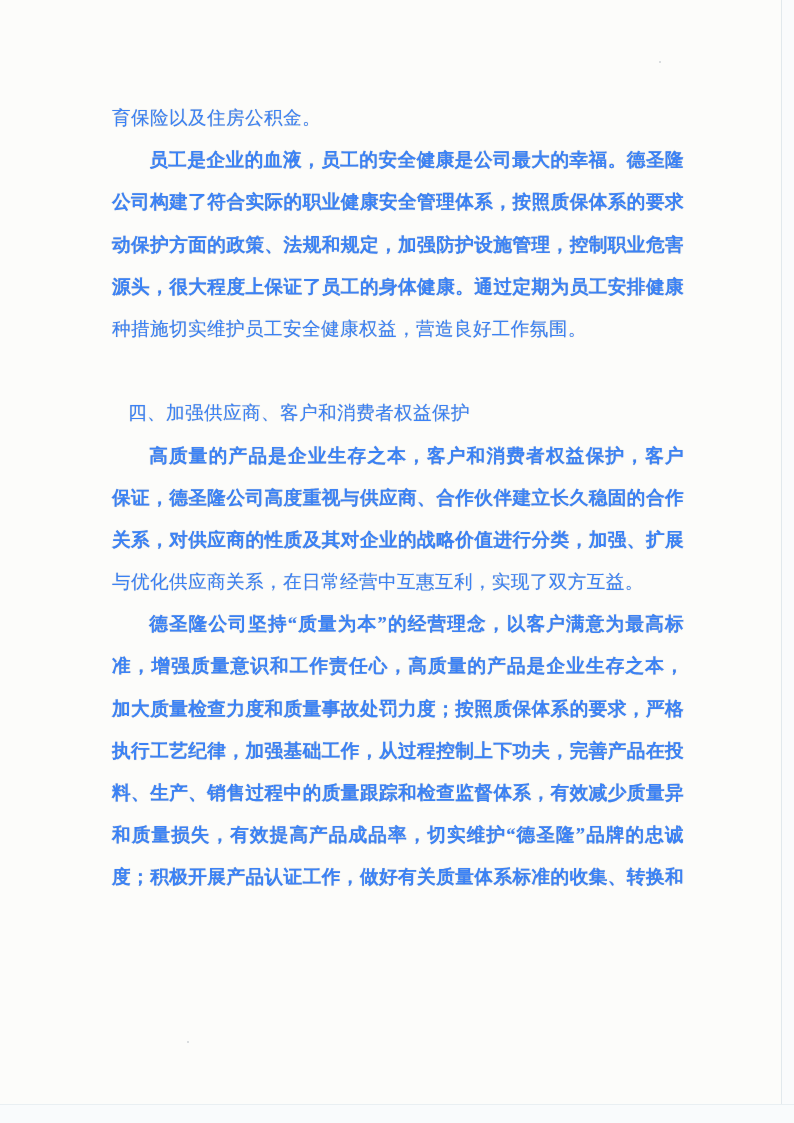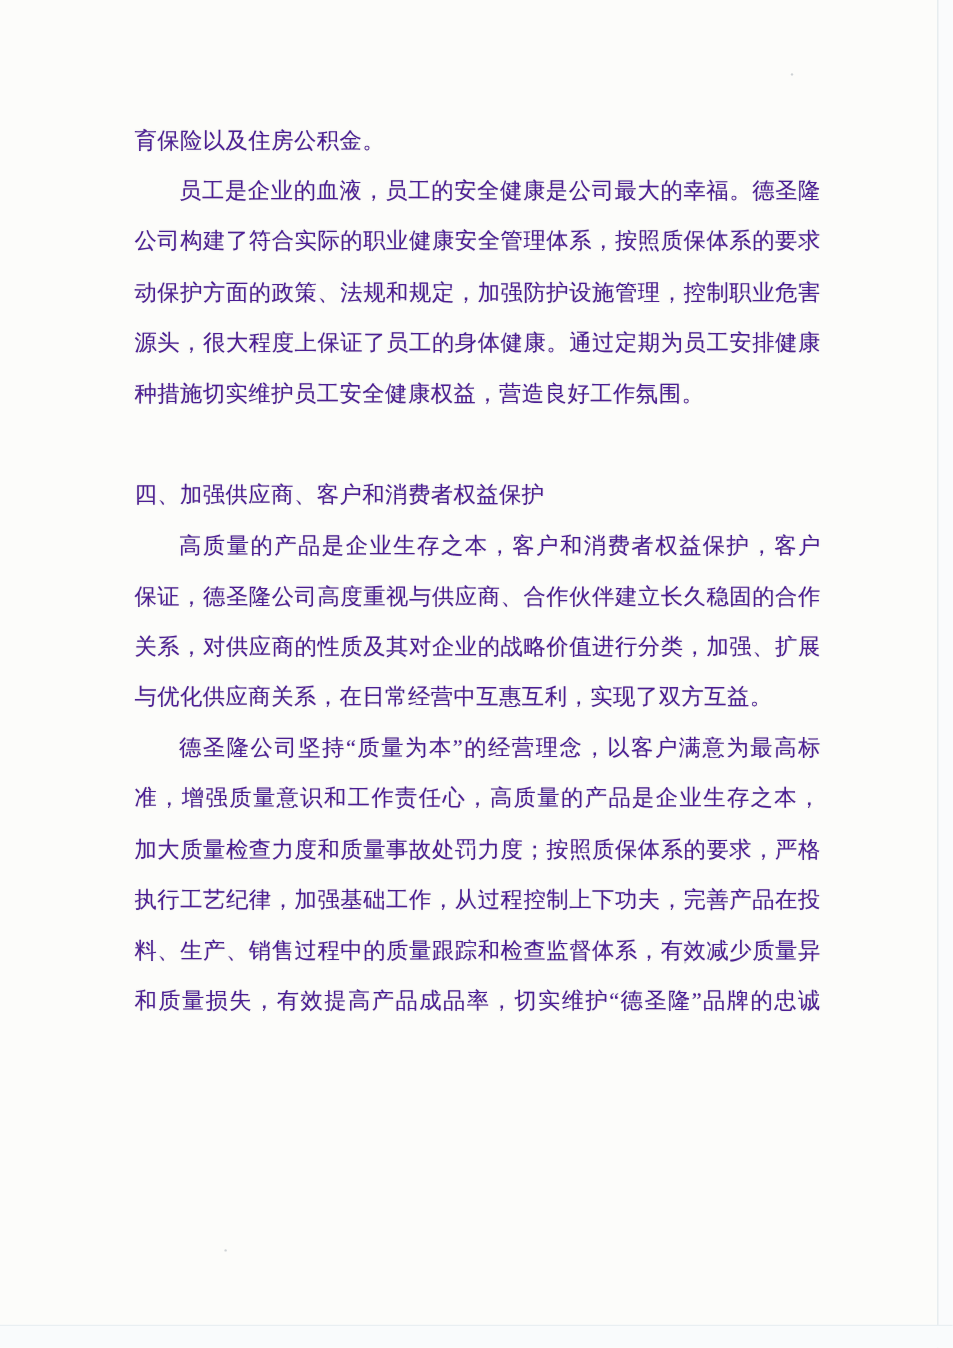--- a/index.html
+++ b/index.html
@@ -47,32 +47,33 @@
   
   .content {
     position: absolute;
     left: 112px; top: 97px;
     width: 572px;
   }
   .line {
     height: 42.2px;
     line-height: 42.2px;
     font-size: 18.6px;
-    color: #4c1d95;
+    color: #3b82f6;
     letter-spacing: 0.4px;
     text-shadow: 0 0 1px rgba(62,65,66,0.35);
     white-space: nowrap;
   }
   .line.just {
     white-space: normal;
     text-align: justify;
     text-align-last: justify;
+    font-weight: bold;
   }
   .line.indent { text-indent: 2em; }
-  .line.gap { margin-top: 42.2px; }
+  .line.gap { margin-top: 42.2px; margin-left: 16px; }
 </style>
 </head>
 <body>
 
 <div class="page">
   <div class="right-strip"></div>
   <div class="edge-v"></div>
   <div class="bottom-strip"></div>
   <div class="edge-h"></div>
   <div class="speck s1"></div>
@@ -90,14 +91,15 @@
       <div class="line indent just">高质量的产品是企业生存之本，客户和消费者权益保护，客户</div>
       <div class="line just">保证，德圣隆公司高度重视与供应商、合作伙伴建立长久稳固的合作</div>
       <div class="line just">关系，对供应商的性质及其对企业的战略价值进行分类，加强、扩展</div>
       <div class="line">与优化供应商关系，在日常经营中互惠互利，实现了双方互益。</div>
       <div class="line indent just">德圣隆公司坚持“质量为本”的经营理念，以客户满意为最高标</div>
       <div class="line just">准，增强质量意识和工作责任心，高质量的产品是企业生存之本，</div>
       <div class="line just">加大质量检查力度和质量事故处罚力度；按照质保体系的要求，严格</div>
       <div class="line just">执行工艺纪律，加强基础工作，从过程控制上下功夫，完善产品在投</div>
       <div class="line just">料、生产、销售过程中的质量跟踪和检查监督体系，有效减少质量异</div>
       <div class="line just">和质量损失，有效提高产品成品率，切实维护“德圣隆”品牌的忠诚</div>
+      <div class="line just">度；积极开展产品认证工作，做好有关质量体系标准的收集、转换和</div>
     </div>
 </div>
 
 </body></html>

